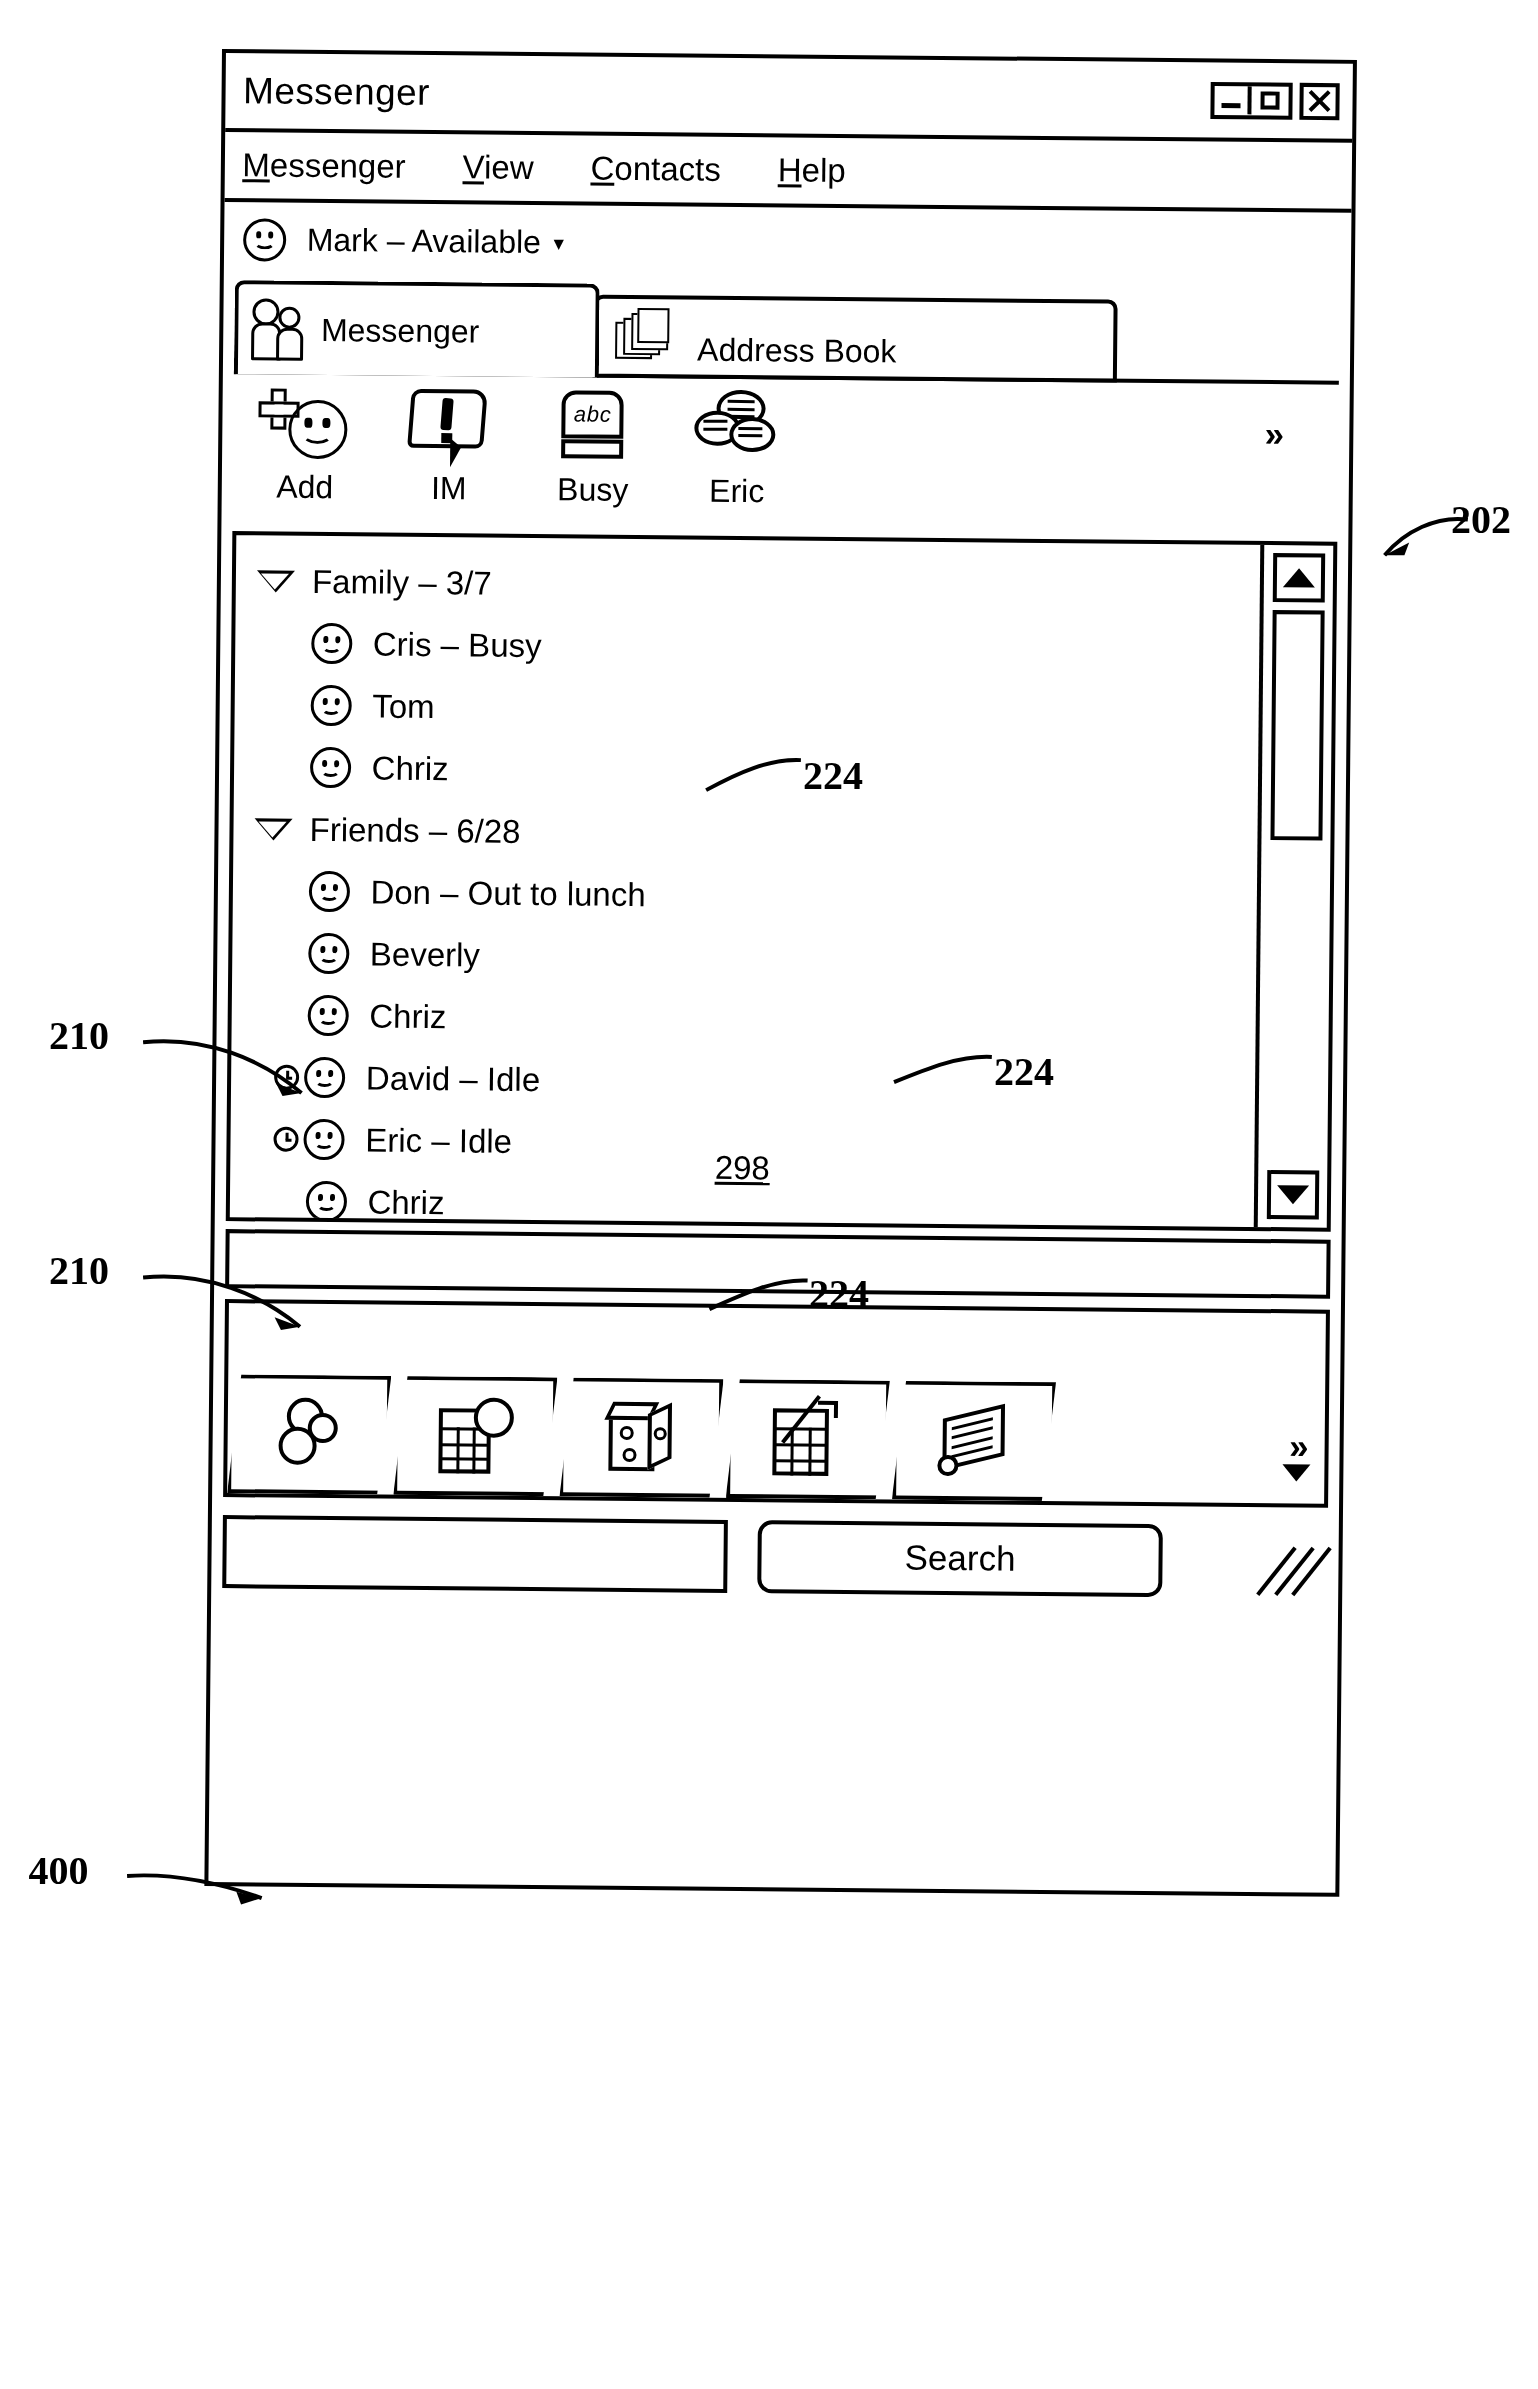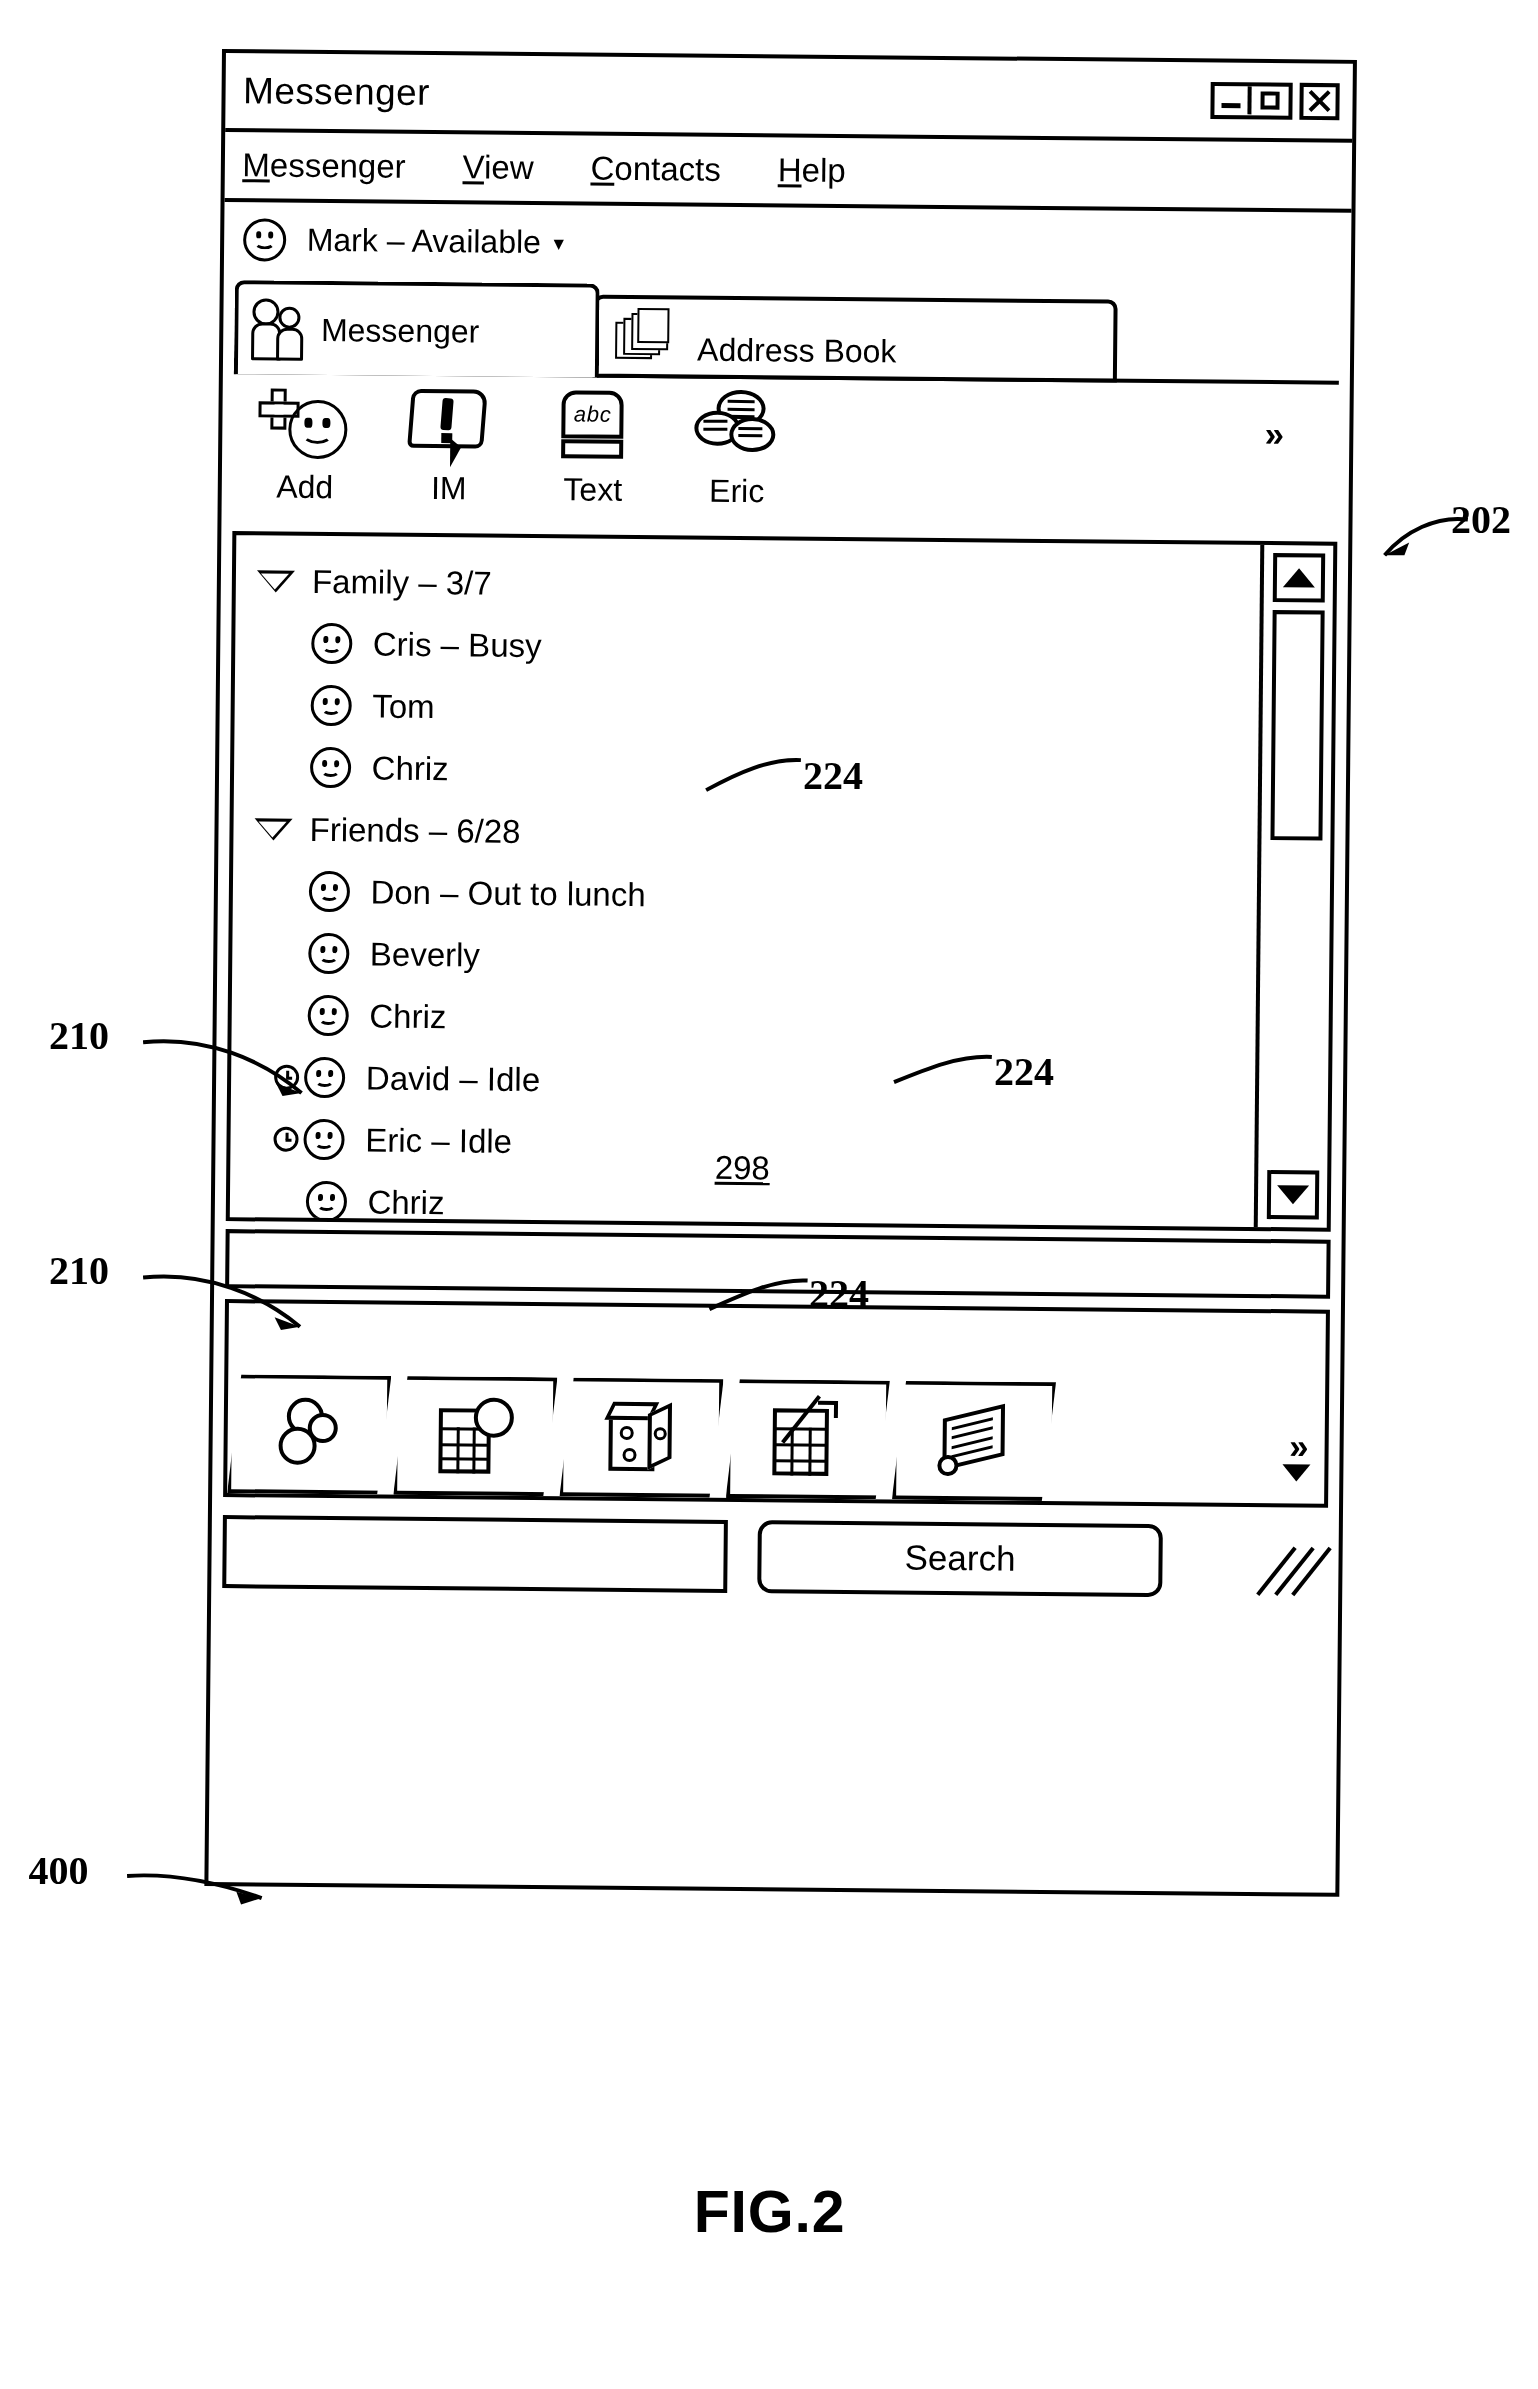--- a/index.html
+++ b/index.html
@@ -268,21 +268,21 @@
 
       <div class="tbtn">
         <div class="tb-ico">
           <div class="text-ico">
             <i class="tcard">
                 <span>abc</span>
               </i>
             <i class="tbase"></i>
           </div>
         </div>
-        <div class="lbl">Text</div>
+        <div class="lbl">Busy</div>
       </div>
 
       <div class="tbtn">
         <div class="tb-ico">
           <div class="chat-ico">
             <i class="cb" style="left:22px;top:0;width:49px;height:37px;"></i>
             <i class="cb-line" style="left:33px;top:9.5px;width:27px;"></i>
             <i class="cb-line" style="left:33px;top:17.5px;width:27px;"></i>
             <i class="cb-line" style="left:33px;top:25.4px;width:27px;"></i>
             <i class="cb" style="left:0;top:20.6px;width:46px;height:35px;"></i>
@@ -531,16 +531,15 @@
     <path d="M0,26 C80,18 150,48 198,88" stroke="#000" stroke-width="5" fill="none"></path>
     <polygon points="198,88 166,76 174,92" fill="#000"></polygon>
   </svg>
 
   <div class="refnum" style="left:28.6px;top:1847px;">400</div>
   <svg class="leader" style="left:127px;top:1849px;width:206px;height:95px;" viewBox="0 0 260 120">
     <path d="M0,34 C60,30 120,44 170,62" stroke="#000" stroke-width="5" fill="none"></path>
     <polygon points="170,62 138,54 144,70" fill="#000"></polygon>
   </svg>
 
-  <div class="figcaption">FIG.2</div>
 
 </div>
 
 
 </body></html>

